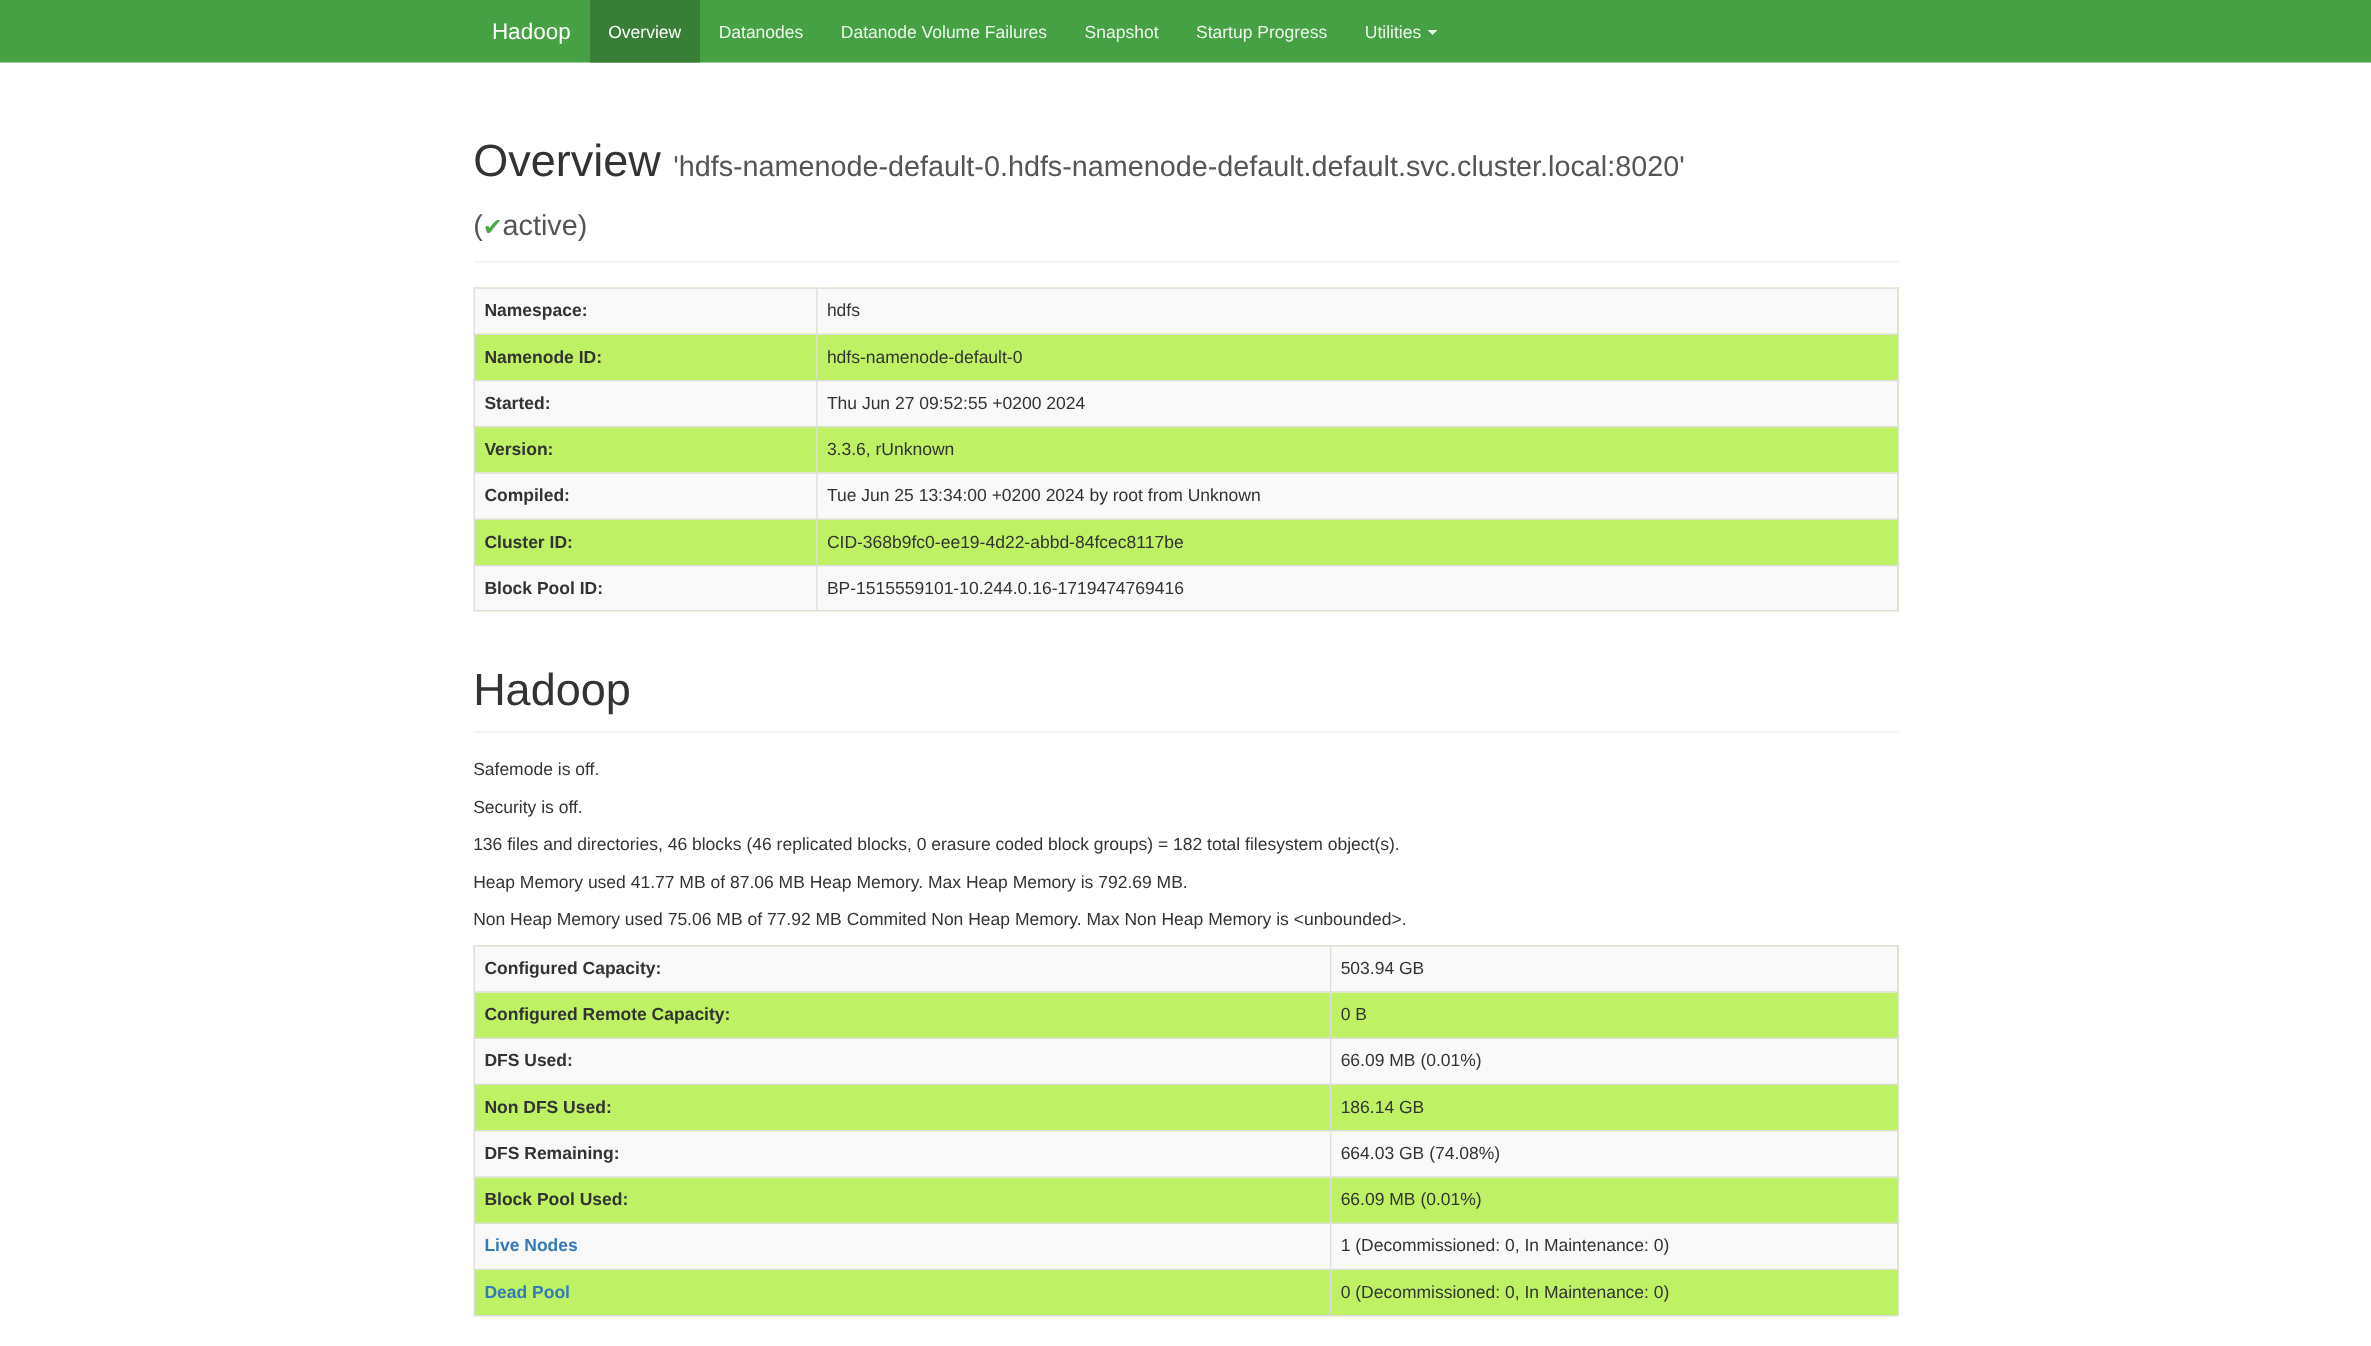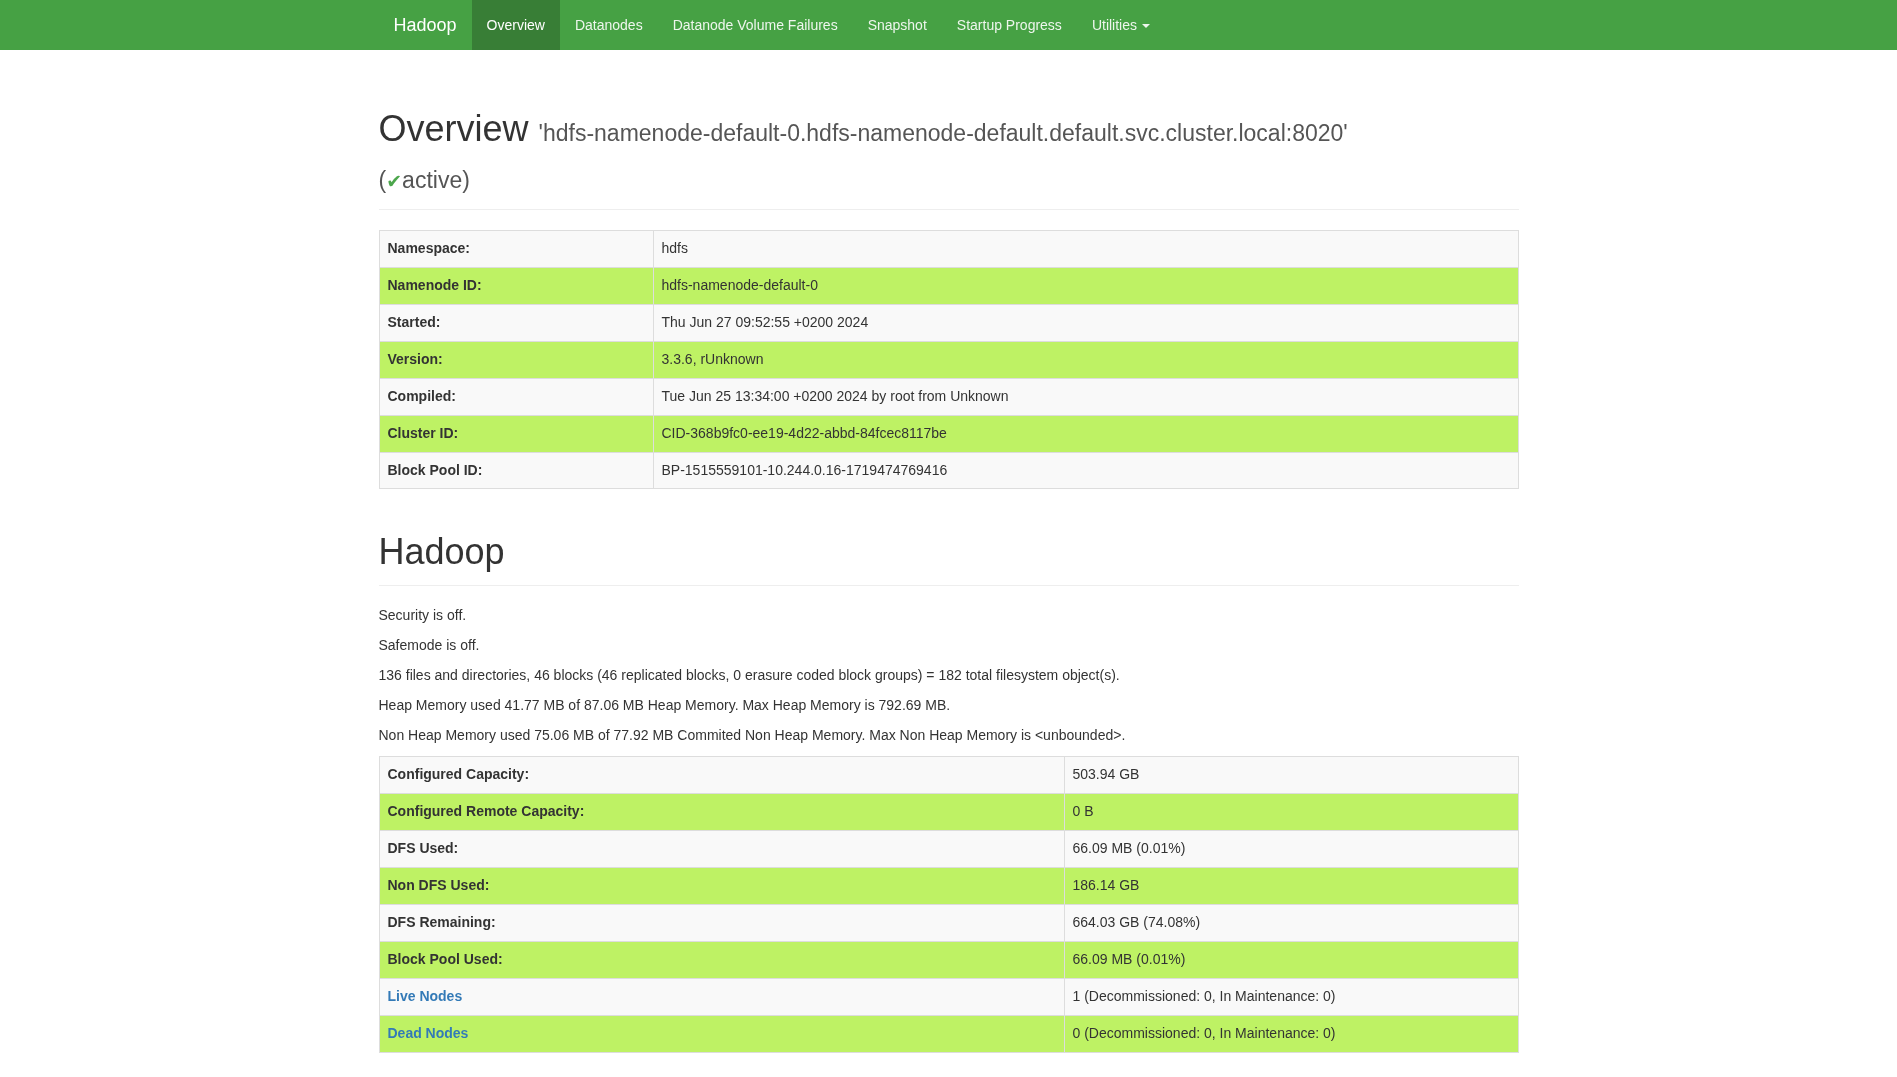--- a/index.html
+++ b/index.html
@@ -185,22 +185,22 @@
         <th>Block Pool ID:</th>
         <td>BP-1515559101-10.244.0.16-1719474769416</td>
       </tr>
     </tbody>
   </table>
 
   <div class="page-header">
     <h1>Hadoop</h1>
   </div>
 
+  <p>Safemode is off.</p>
   <p>Security is off.</p>
-  <p>Safemode is off.</p>
   <p>136 files and directories, 46 blocks (46 replicated blocks, 0 erasure coded block groups) = 182 total filesystem object(s).</p>
   <p>Heap Memory used 41.77 MB of 87.06 MB Heap Memory. Max Heap Memory is 792.69 MB.</p>
   <p>Non Heap Memory used 75.06 MB of 77.92 MB Commited Non Heap Memory. Max Non Heap Memory is &lt;unbounded&gt;.</p>
 
   <table class="table summary-table">
     <tbody>
       <tr>
         <th>Configured Capacity:</th>
         <td>503.94 GB</td>
       </tr>
@@ -222,19 +222,19 @@
       </tr>
       <tr>
         <th>Block Pool Used:</th>
         <td>66.09 MB (0.01%)</td>
       </tr>
       <tr>
         <th><a class="node-link">Live Nodes</a></th>
         <td>1 (Decommissioned: 0, In Maintenance: 0)</td>
       </tr>
       <tr>
-        <th><a class="node-link">Dead Nodes</a></th>
+        <th><a class="node-link">Dead Pool</a></th>
         <td>0 (Decommissioned: 0, In Maintenance: 0)</td>
       </tr>
     </tbody>
   </table>
 
 </div>
 
 </body></html>

